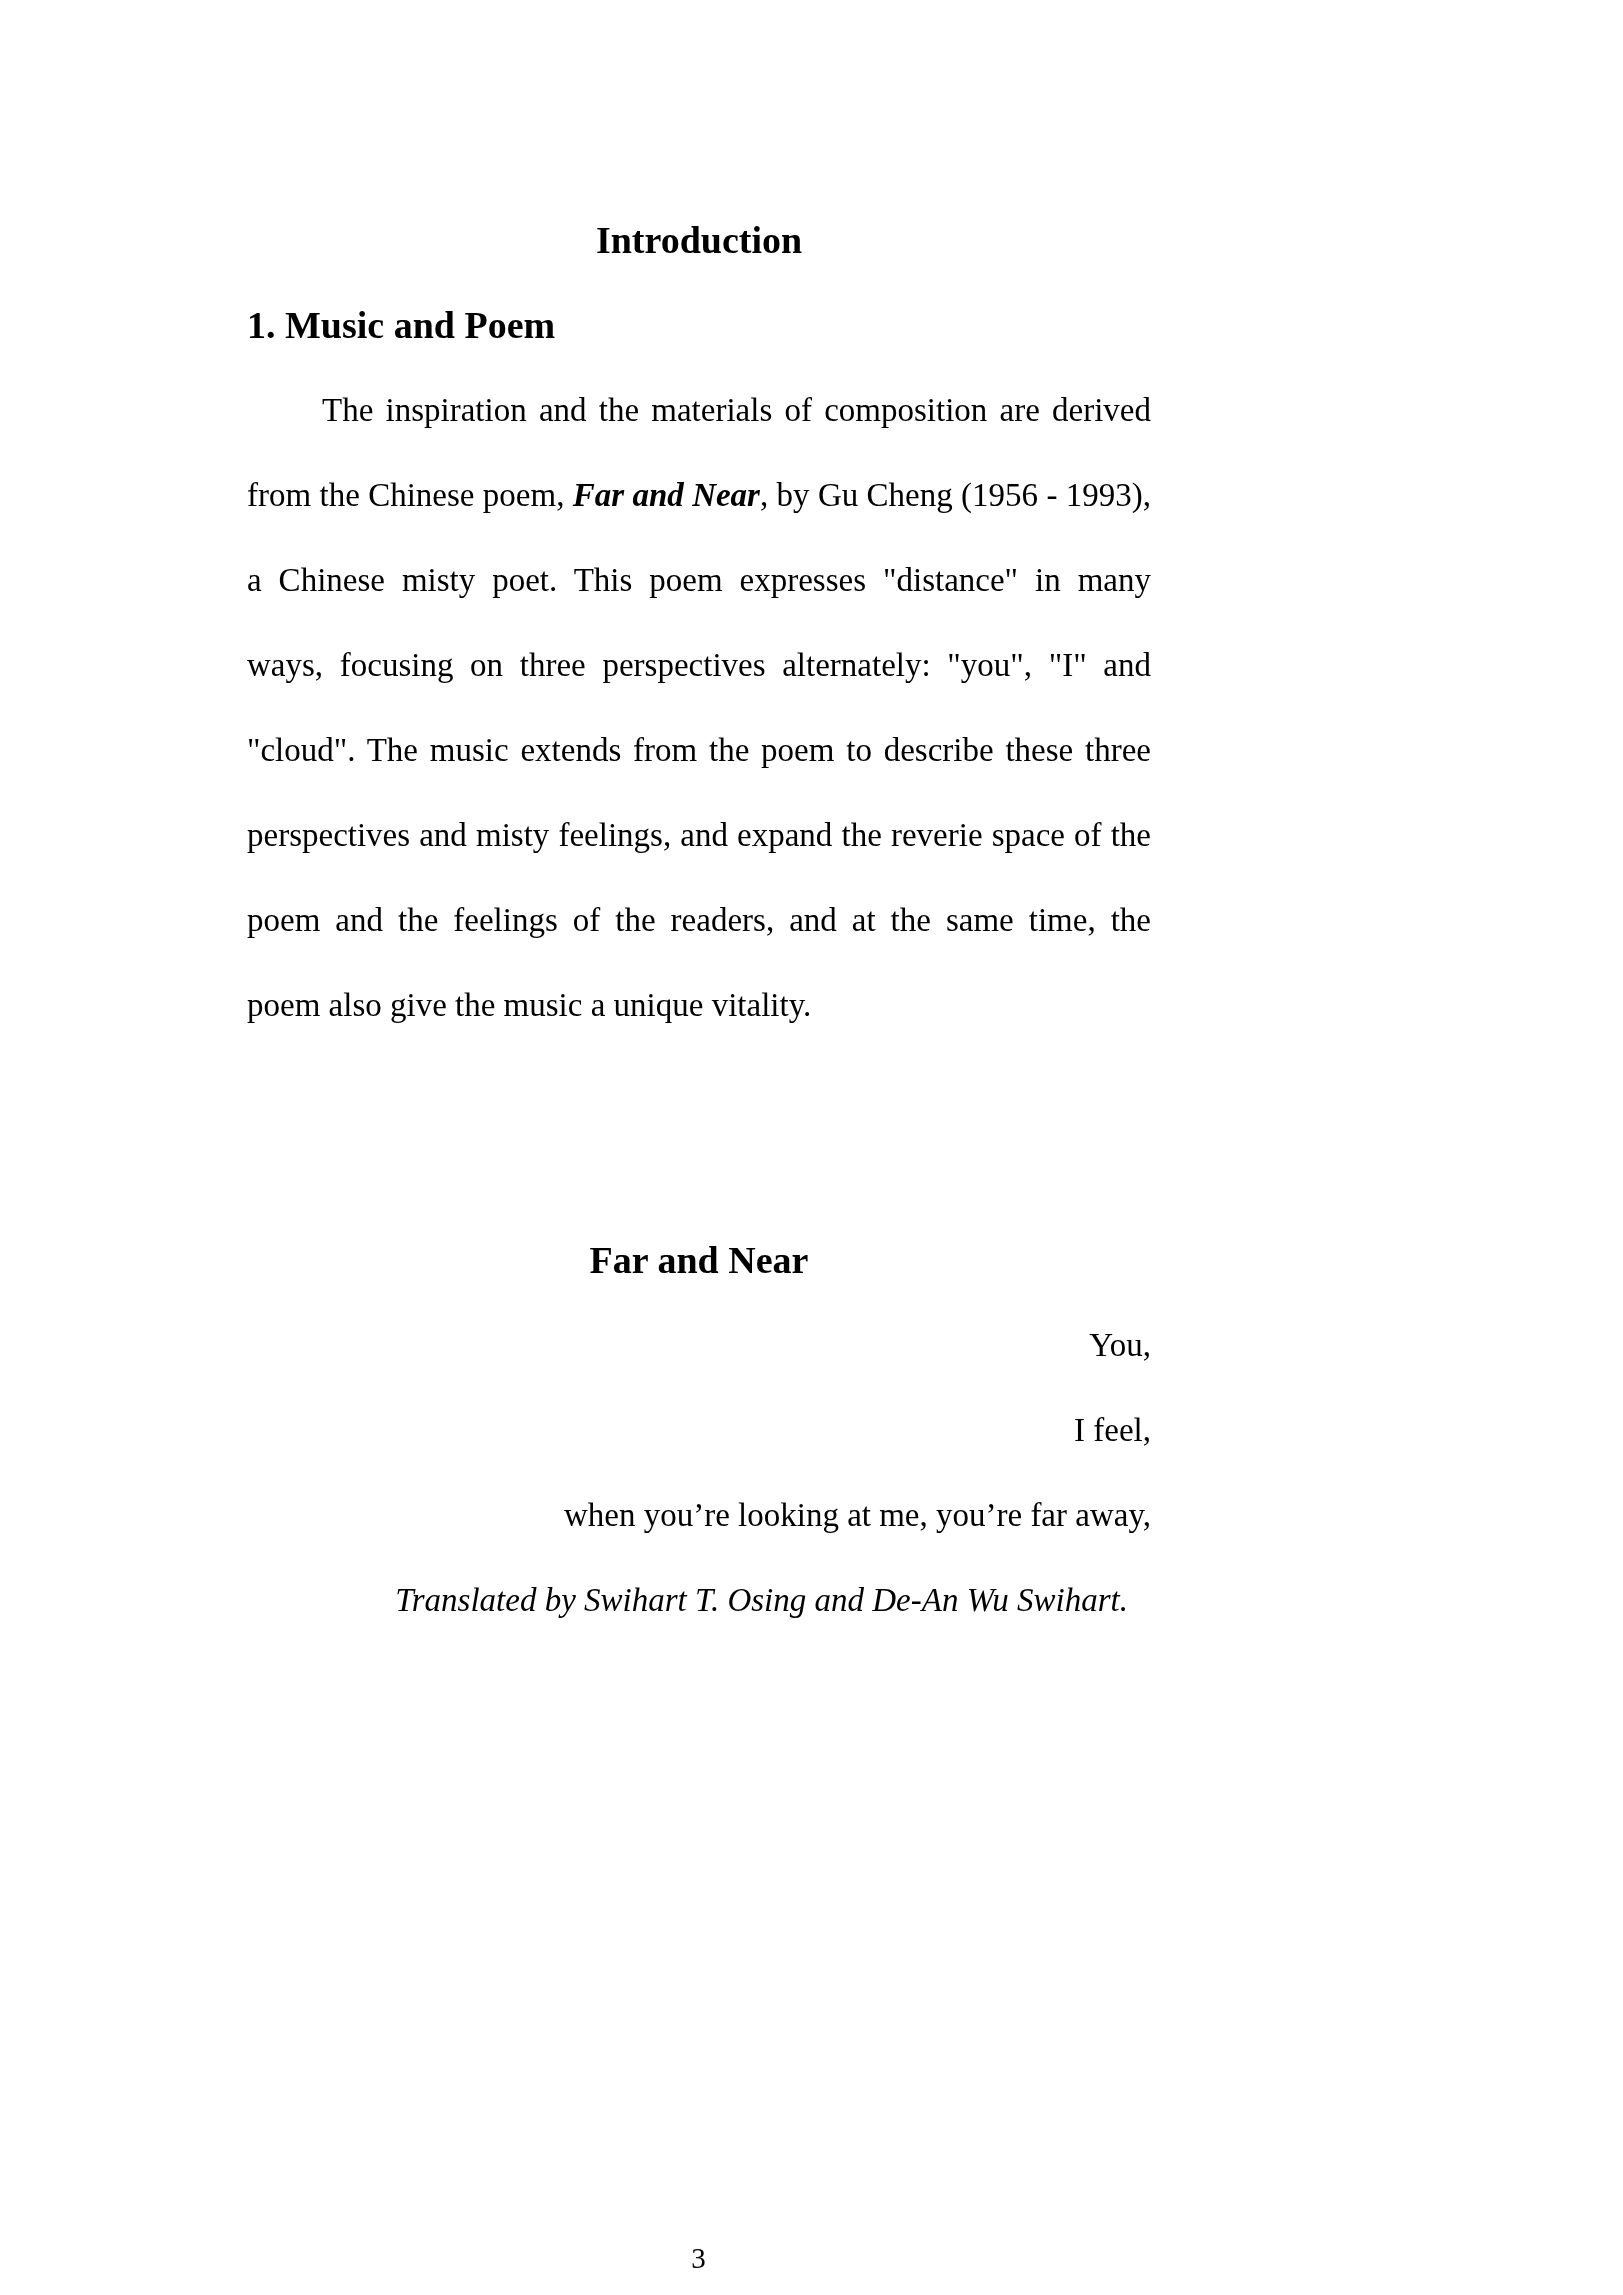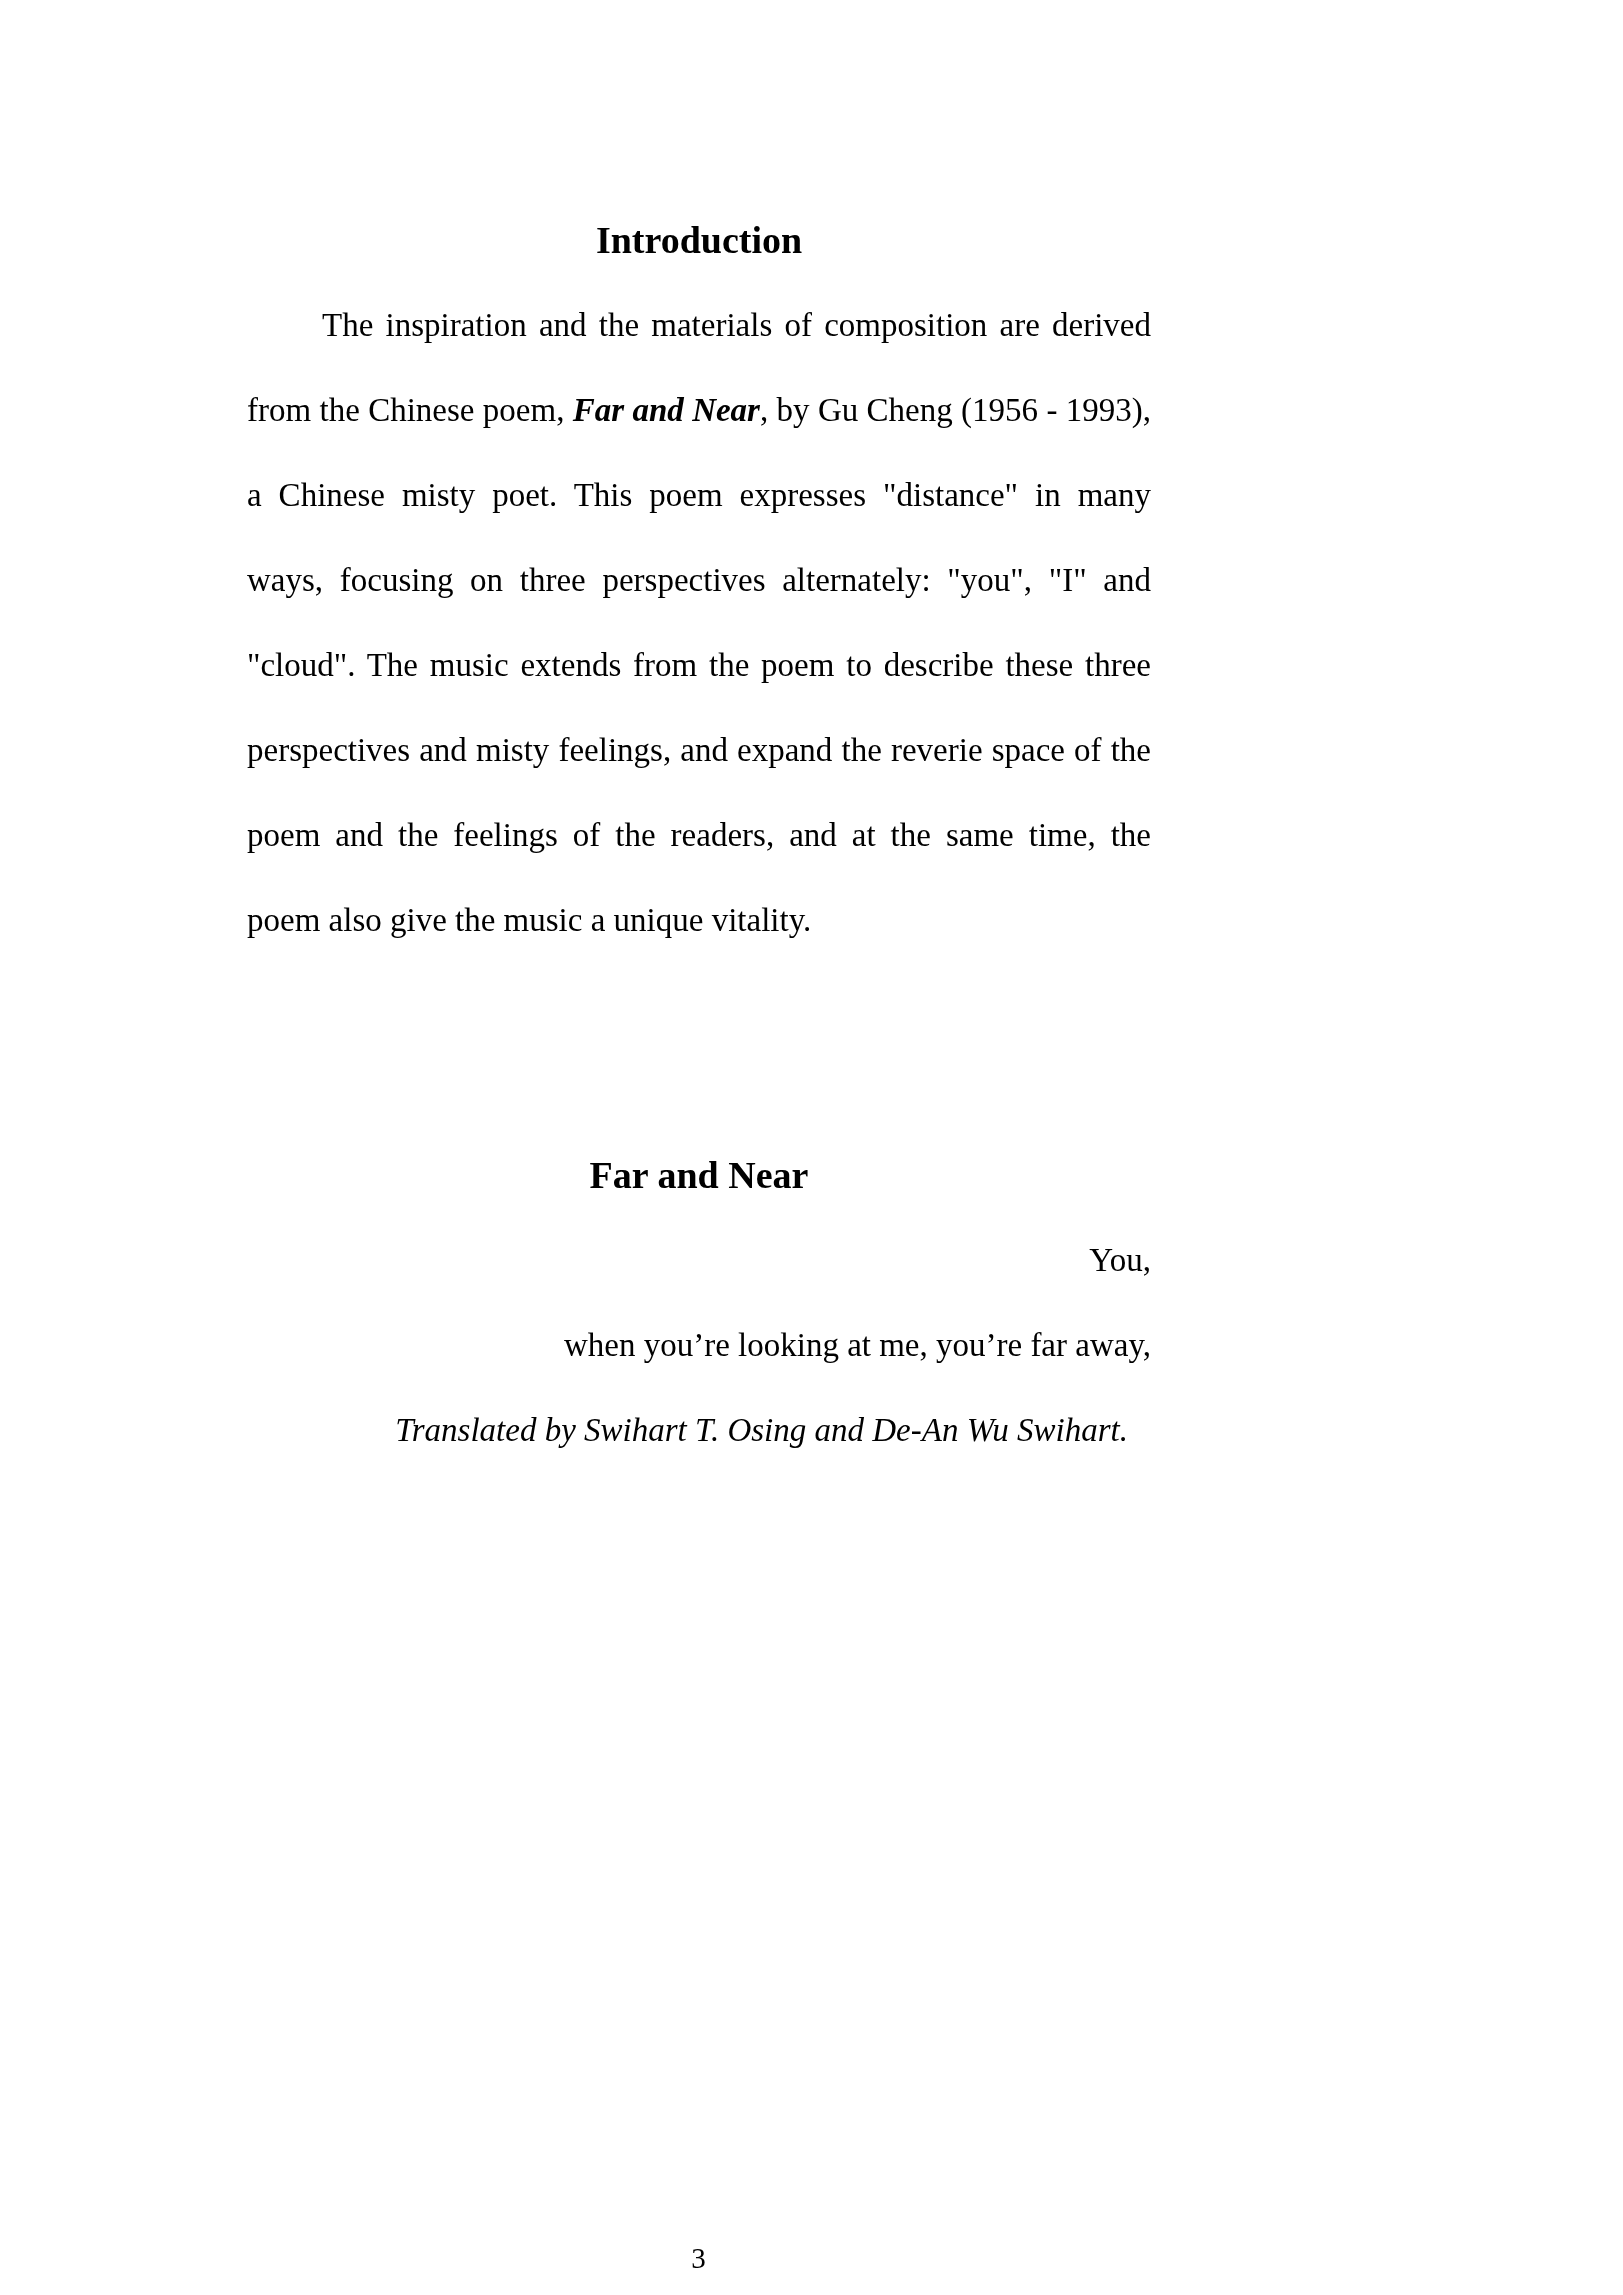--- a/index.html
+++ b/index.html
@@ -72,26 +72,28 @@
   }
 </style>
 </head>
 <body>
 
 <div class="page">
   <div class="content">
 
     <div class="doc-title">Introduction</div>
 
+    <div class="section-heading">1. Music and Poem</div>
 
     <p class="body-paragraph" style="margin:0;"><span>The inspiration and the materials of composition are derived from the Chinese poem, </span><span class="inline-work-title">Far and Near</span><span>, by Gu Cheng (1956 - 1993), a Chinese misty poet. This poem expresses "distance" in many ways, focusing on three perspectives alternately: "you", "I" and "cloud". The music extends from the poem to describe these three perspectives and misty feelings, and expand the reverie space of the poem and the feelings of the readers, and at the same time, the poem also give the music a unique vitality.</span></p>
 
     <div class="poem-title">Far and Near</div>
 
     <div class="poem-line">You,</div>
+    <div class="poem-line">I feel,</div>
     <div class="poem-line">when you’re looking at me, you’re far away,</div>
 
     <div class="translation-credit">Translated by Swihart T. Osing and De-An Wu Swihart.</div>
 
   </div>
 
   <div class="page-number">3</div>
 </div>
 
 

